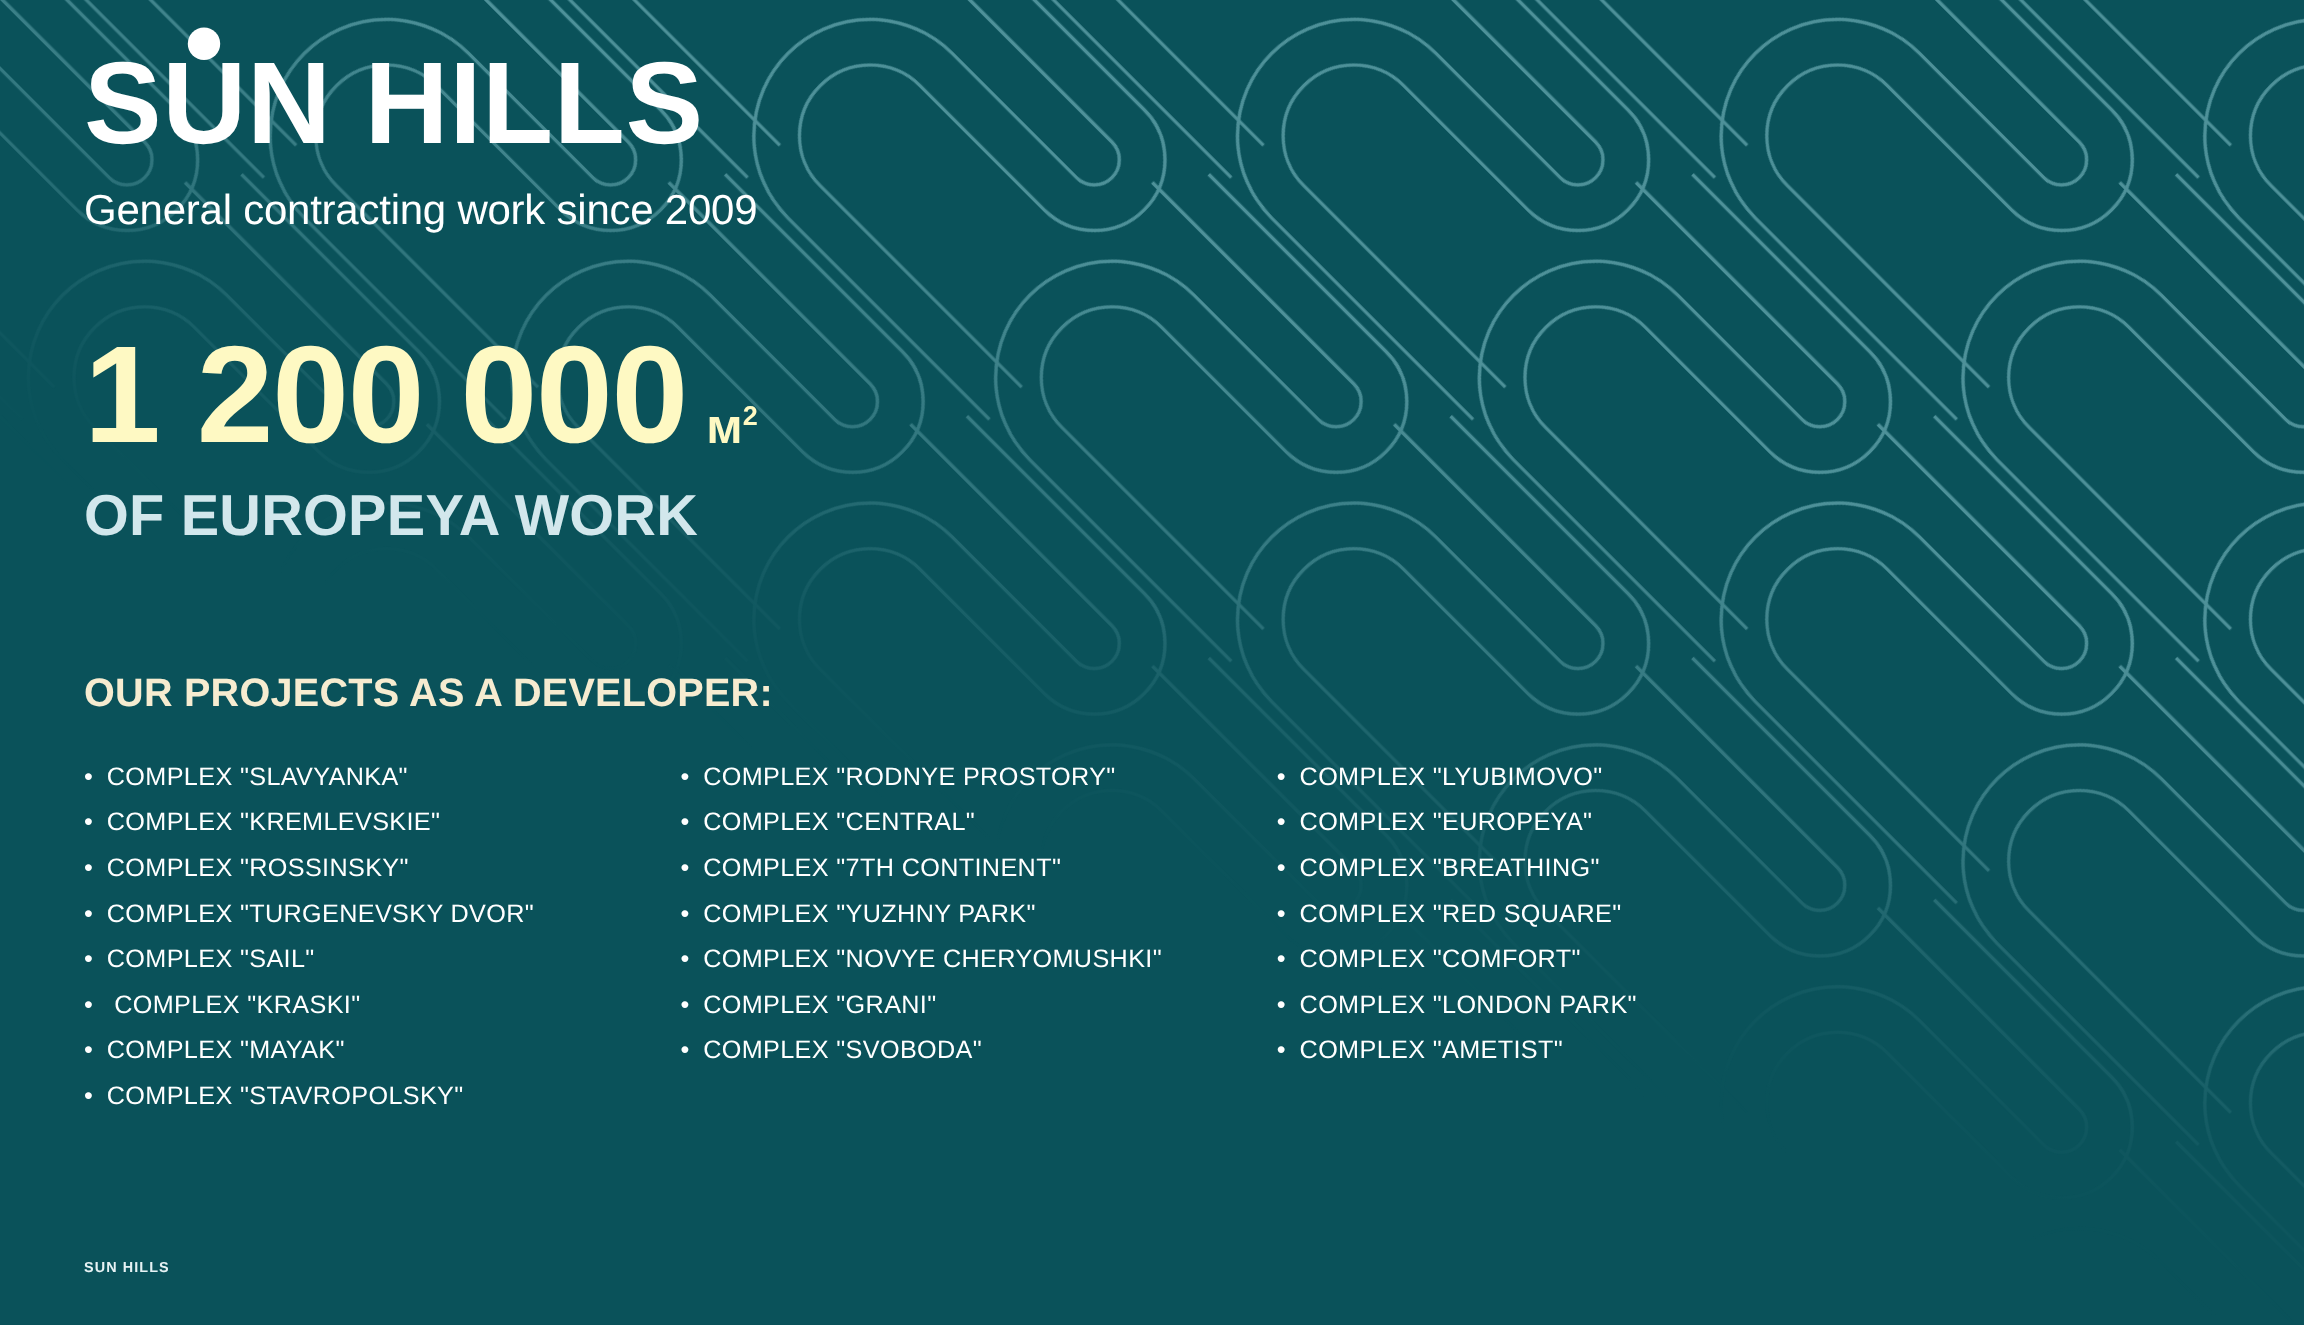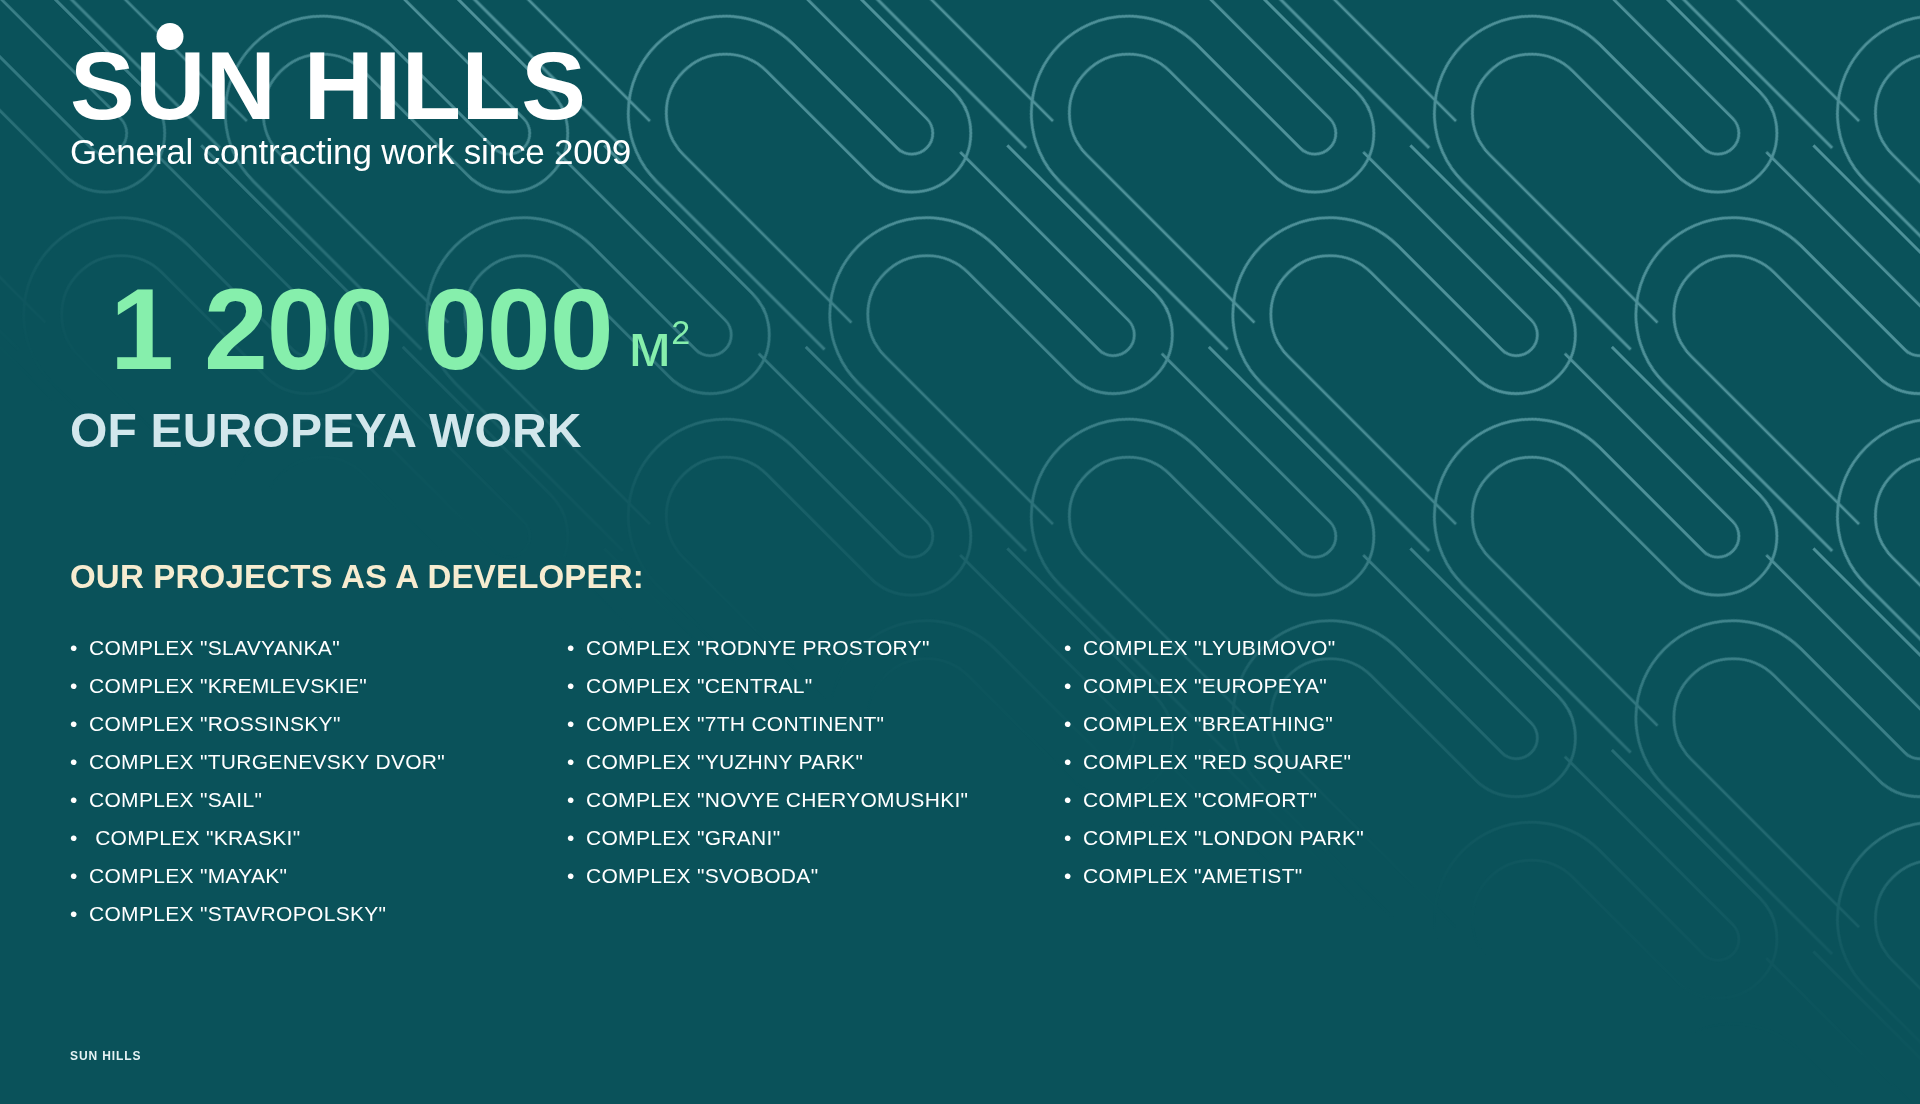--- a/index.html
+++ b/index.html
@@ -56,51 +56,50 @@
   #logo-sun-dot{
     position:absolute;
     width:27px; height:27px;
     border-radius:50%;
     background:#ffffff;
     left:50%;
     transform:translateX(-50%);
     top:-17px;
   }
   #logo-tagline{
-    margin-top:0;
+    margin-top:24px;
     font-size:35px;
     line-height:1.15;
     font-weight:400;
     color:#ffffff;
     letter-spacing:-0.2px;
     white-space:nowrap;
   }
 
   
   #stat-block{
     position:absolute;
     left:70px;
     top:272px;
   }
   #stat-number-row{
     display:flex;
     align-items:flex-end;
-    color:#86efac;
-    margin-left:40px;
+    color:#fef9c3;
   }
   #stat-number{
     font-size:115px;
     font-weight:700;
     line-height:1;
     letter-spacing:-1px;
     white-space:nowrap;
   }
   #stat-unit{
-    font-size:62px;
-    font-weight:400;
+    font-size:41px;
+    font-weight:700;
     line-height:1;
     margin-left:16px;
     margin-bottom:11px;
     white-space:nowrap;
   }
   #stat-unit sup{
     font-size:0.55em;
     vertical-align:super;
     line-height:0;
   }

